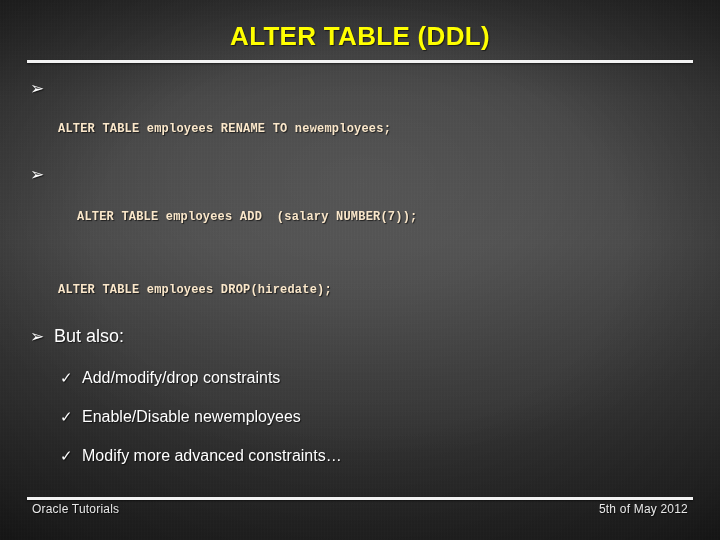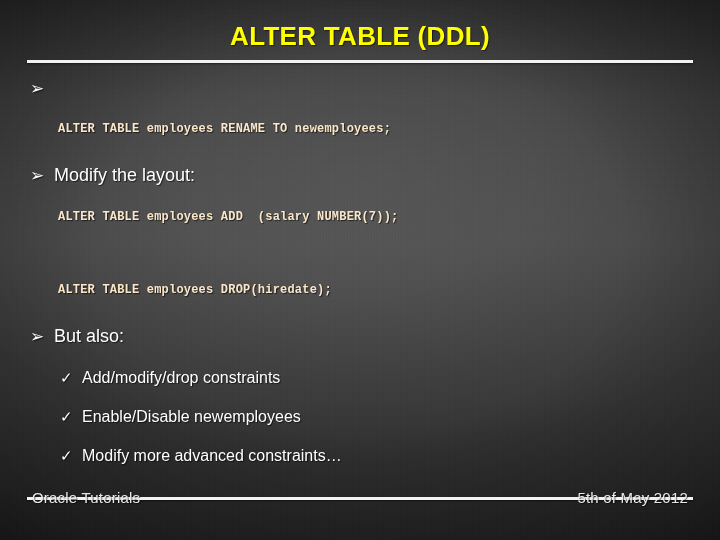--- a/index.html
+++ b/index.html
@@ -136,23 +136,23 @@
     font-weight: bold;
     letter-spacing: .2px;
     line-height: 20px;
     text-shadow: 1px 1px 1px rgba(0,0,0,.6);
     white-space: pre;
   }
 
   
   .footer-left, .footer-right {
     position: absolute;
-    top: 492px;
+    top: 503px;
     color: #e8e8e8;
-    font-size: 15px;
+    font-size: 12px;
     line-height: 12px;
     letter-spacing: .2px;
     text-shadow: 1px 1px 1px rgba(0,0,0,.6);
     white-space: nowrap;
   }
   .footer-left  { left: 32px; }
   .footer-right { right: 32px; text-align: left; }
 </style>
 </head>
 <body>
@@ -165,24 +165,23 @@
     <div class="rule rule-top"></div>
 
     <div class="bullet" style="top:78px;">
       <span class="marker">➢</span>
     </div>
 
     <div class="code" style="top:119px;">ALTER TABLE employees RENAME TO newemployees;</div>
 
     <div class="bullet" style="top:164px;">
       <span class="marker">➢</span>
-      <span>Modify the layout:</span>
-    </div>
-
-    <div class="code" style="top:207px;">ALTER TABLE employees ADD  (salary NUMBER(7));</div>
+    </div>
+
+    <div class="code" style="top:207px;margin-left:19px;">ALTER TABLE employees ADD  (salary NUMBER(7));</div>
     <div class="code" style="top:280px;">ALTER TABLE employees DROP(hiredate);</div>
 
     <div class="bullet" style="top:325px;">
       <span class="marker">➢</span>
       <span>But also:</span>
     </div>
 
     <div class="subbullet" style="top:368px;">
       <span class="marker">✓</span>
       <span>Add/modify/drop constraints</span>

